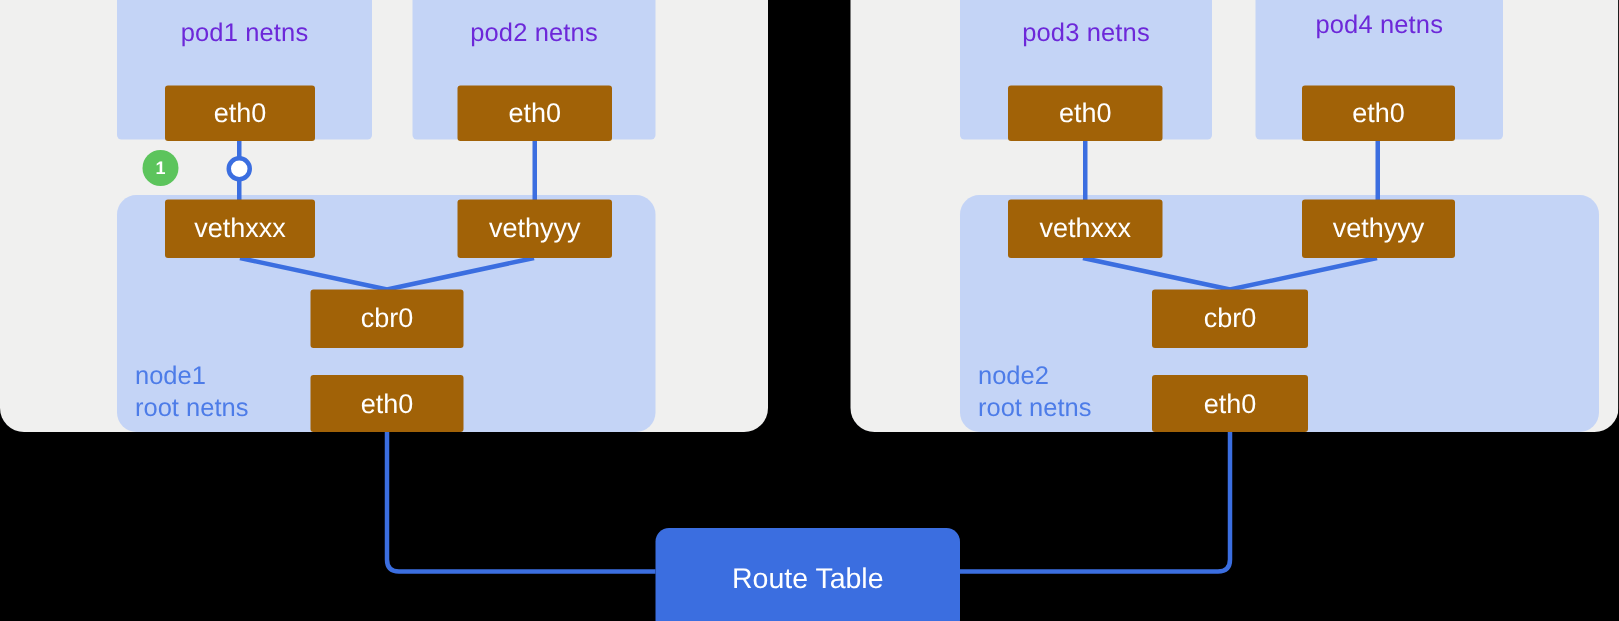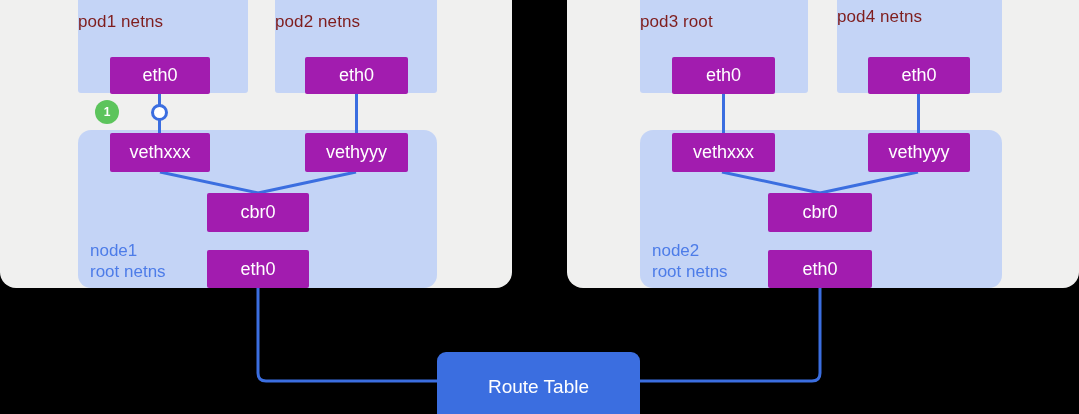--- a/index.html
+++ b/index.html
@@ -28,21 +28,22 @@
   .pod-netns {
     position: absolute;
     background: #c4d4f6;
     border-radius: 3px;
   }
   .pod-netns-label {
     position: absolute;
     top: 12px;
     left: 0;
     right: 0;
-    color: #7f1d1d;
+    text-align: center;
+    color: #6d28d9;
     font-size: 17px;
     line-height: 20px;
     letter-spacing: 0.1px;
   }
 
   
   .root-netns {
     position: absolute;
     background: #c4d4f6;
     border-radius: 13px;
@@ -51,21 +52,21 @@
     position: absolute;
     color: #4d7ce8;
     font-size: 17px;
     line-height: 21px;
     white-space: pre-line;
   }
 
   
   .iface {
     position: absolute;
-    background: #a21caf;
+    background: #a16207;
     color: #ffffff;
     font-size: 18px;
     display: flex;
     align-items: center;
     justify-content: center;
     border-radius: 2px;
     z-index: 4;
   }
 
   
@@ -173,30 +174,30 @@
 
   <div class="iface" style="left:110px; top:133px; width:100px; height:39px;">vethxxx</div>
   <div class="iface" style="left:305px; top:133px; width:103px; height:39px;">vethyyy</div>
 
   <div class="iface" style="left:207px; top:193px; width:102px; height:39px;">cbr0</div>
   <div class="iface" style="left:207px; top:250px; width:102px; height:38px;">eth0</div>
 
   <div class="node-card" style="left:567px; top:-16px; width:512px; height:304px;"></div>
 
   <div class="pod-netns" style="left:640px; top:-10px; width:168px; height:103px;">
-    <div class="pod-netns-label" style="top:22px;">pod3 root</div>
+    <div class="pod-netns-label" style="top:22px;">pod3 netns</div>
   </div>
   <div class="iface" style="left:672px; top:57px; width:103px; height:37px;">eth0</div>
 
   <div class="pod-netns" style="left:837px; top:-10px; width:165px; height:103px;">
     <div class="pod-netns-label" style="top:17px;">pod4 netns</div>
   </div>
   <div class="iface" style="left:868px; top:57px; width:102px; height:37px;">eth0</div>
 
-  <div class="root-netns" style="left:640px; top:130px; width:362px; height:158px;">
+  <div class="root-netns" style="left:640px; top:130px; width:426px; height:158px;">
     <div class="root-netns-label" style="left:12px; top:110px;">node2
 root netns</div>
   </div>
 
   <div class="vline" style="left:722px; top:93px; height:42px;"></div>
   <div class="vline" style="left:917px; top:93px; height:42px;"></div>
 
   <div class="iface" style="left:672px; top:133px; width:103px; height:39px;">vethxxx</div>
   <div class="iface" style="left:868px; top:133px; width:102px; height:39px;">vethyyy</div>
 

